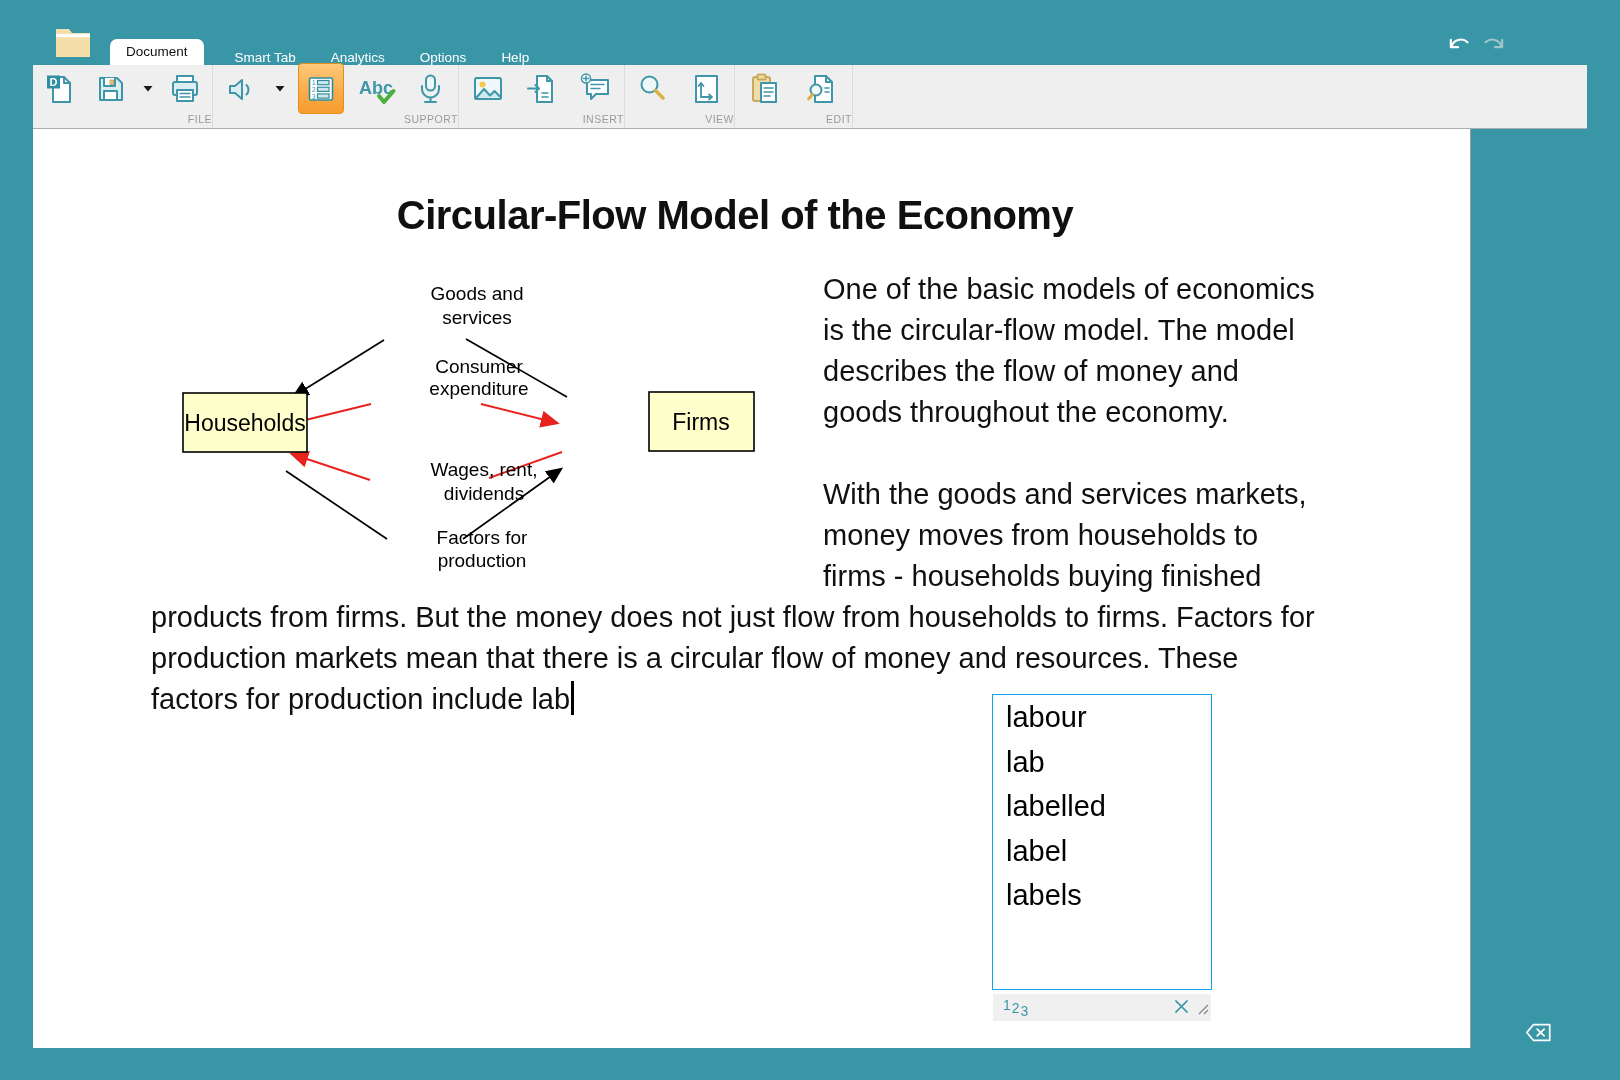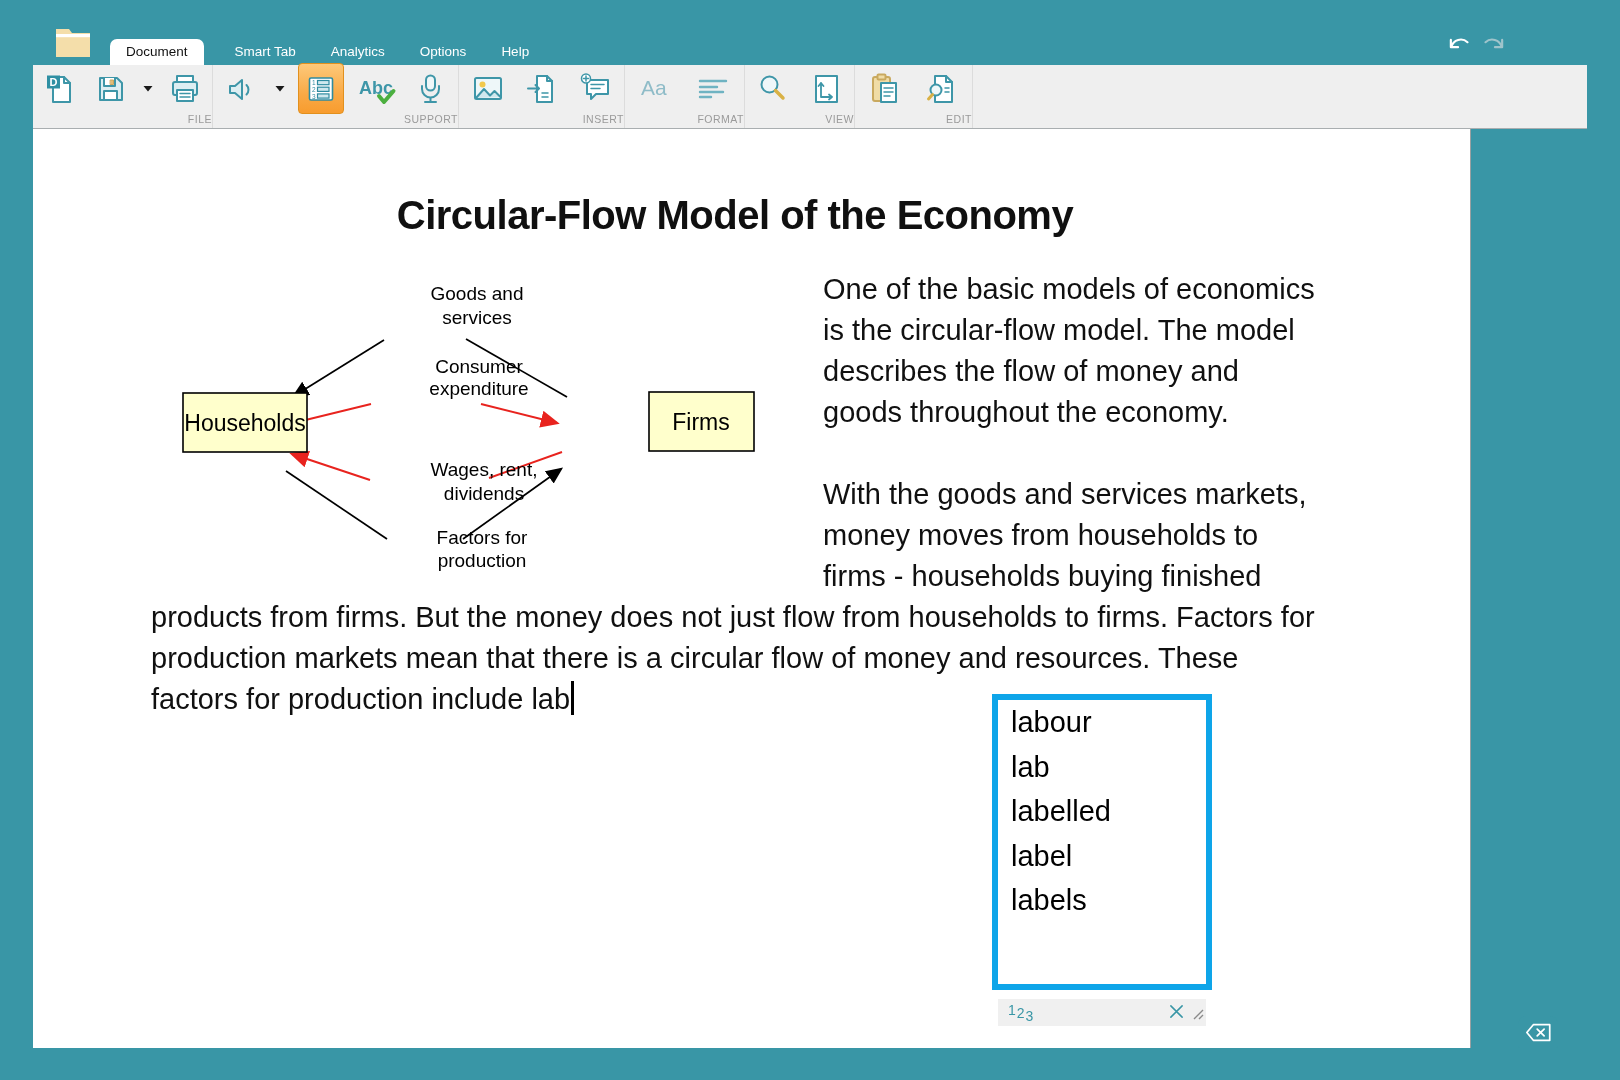--- a/index.html
+++ b/index.html
@@ -3,21 +3,21 @@
 <meta charset="utf-8">
 <style>
   html,body{margin:0;padding:0;background:#2b7987;}
   .app{position:relative;width:1620px;height:1080px;background:#3996a6;overflow:hidden;
        font-family:"Liberation Sans",sans-serif;}
 
   
   .titlebar{position:absolute;left:0;top:0;width:100%;height:65px;border-radius:20px;}
   .folder{position:absolute;left:55px;top:27px;}
   .tabs{position:absolute;left:110px;bottom:0;display:flex;align-items:flex-end;gap:27px;}
-  .tab{font-size:13.5px;color:#fff;padding:5px 4px 6px;cursor:pointer;white-space:nowrap;}
+  .tab{font-size:13.5px;color:#fff;padding:5px 4px 0;cursor:pointer;white-space:nowrap;}
   .tab.active{background:#fff;color:#111;padding:5px 16px 6px;border-radius:7px 7px 0 0;}
   .history{position:absolute;right:112px;top:30px;display:flex;gap:8px;}
   .hbtn{width:28px;height:28px;display:flex;align-items:center;justify-content:center;}
 
   
   .toolbar{position:absolute;left:33px;top:65px;width:1554px;height:64px;background:#efefef;
            border-bottom:1px solid #a9aeb0;box-sizing:border-box;display:flex;}
   .tgroup{position:relative;height:100%;display:flex;align-items:center;justify-content:center;
           gap:12px;border-right:1px solid #dcdcdc;box-sizing:border-box;padding:0 8px 16px;}
   .tgroup-label{position:absolute;bottom:3px;left:0;width:100%;text-align:right;
@@ -43,21 +43,21 @@
   .p2{margin-top:41px !important;}
   .diagram-float{float:left;width:672px;height:312px;}
   .caret{display:inline-block;width:2.5px;height:34px;background:#000;vertical-align:-6px;
          margin-left:1px;animation:blink 1.1s steps(1) infinite;}
   @keyframes blink{50%{opacity:0;}}
   .dg-label{font-size:19px;fill:#000;text-anchor:middle;font-family:"Liberation Sans",sans-serif;}
   .dg-box-text{font-size:23px;fill:#000;text-anchor:middle;font-family:"Liberation Sans",sans-serif;}
 
   
   .pp{position:absolute;left:959px;top:565px;width:220px;height:296px;background:#fff;
-      border:6px solid #0ea5e9;box-sizing:border-box;z-index:5;}
+      border:1px solid #0ea5e9;box-sizing:border-box;z-index:5;}
   .pp-items{height:267px;padding-left:13px;}
   .pp-item{font-size:29px;line-height:44.5px;height:44.5px;cursor:pointer;white-space:nowrap;}
   .pp-footer{position:relative;height:27px;background:#f0f0f0;display:flex;align-items:center;
              justify-content:space-between;padding:0 30px 0 10px;box-sizing:border-box;margin-top:32px;}
   .pp-123{color:#3996a6;font-size:14px;line-height:1;letter-spacing:1px;cursor:pointer;}
   .pp-123 .d1{position:relative;top:-3px;}
   .pp-123 .d3{position:relative;top:3px;}
   .pp-close{position:absolute;right:22px;top:5px;cursor:pointer;}
   .pp-grip{position:absolute;right:1px;bottom:1px;cursor:nwse-resize;}
 
@@ -194,33 +194,20 @@
         <svg class="ticon" width="36" height="36" viewBox="0 0 36 36">
           <path d="M10 9h21v14H19l-5 5v-5h-4z" fill="#ffffff"></path>
           <path d="M14 13.5h13M14 17.5h9" stroke-width="1.5"></path>
           <circle cx="9" cy="7.5" r="4.5" fill="#ffffff" stroke-width="1.5"></circle>
           <path d="M9 5v5M6.5 7.5h5" stroke-width="1.5"></path>
         </svg>
       </div>
       <div class="tgroup-label">INSERT</div>
     </div>
 
-    <div class="tgroup g-format">
-      <div class="tbtn">
-        <svg width="36" height="36" viewBox="0 0 36 36">
-          <text x="3" y="24" font-size="21" fill="#8fbcc8">Aa</text>
-        </svg>
-      </div>
-      <div class="tbtn">
-        <svg width="36" height="36" viewBox="0 0 36 36">
-          <path d="M5 10h26M5 16h17M5 21h23M5 26h11" stroke="#6fb3c2" stroke-width="2.4" stroke-linecap="round"></path>
-        </svg>
-      </div>
-      <div class="tgroup-label">FORMAT</div>
-    </div>
 
     <div class="tgroup g-view">
       <div class="tbtn">
         <svg class="ticon" width="36" height="36" viewBox="0 0 36 36">
           <circle cx="14.5" cy="13.5" r="8" fill="#eef7f9"></circle>
           <path d="M20.5 19.5L28 27" stroke="#d9b145" stroke-width="3.5"></path>
         </svg>
       </div>
       <div class="tbtn">
         <svg class="ticon" width="36" height="36" viewBox="0 0 36 36">

